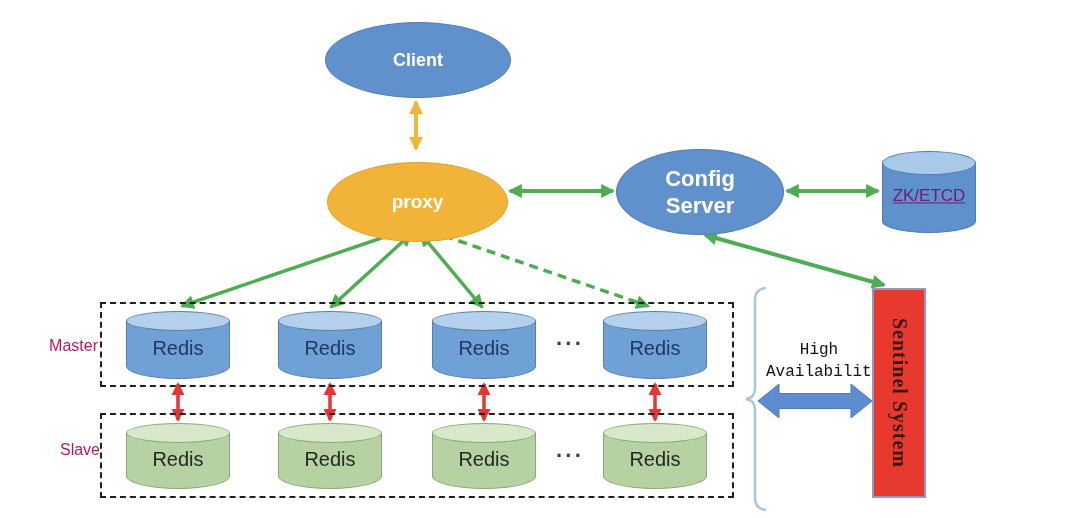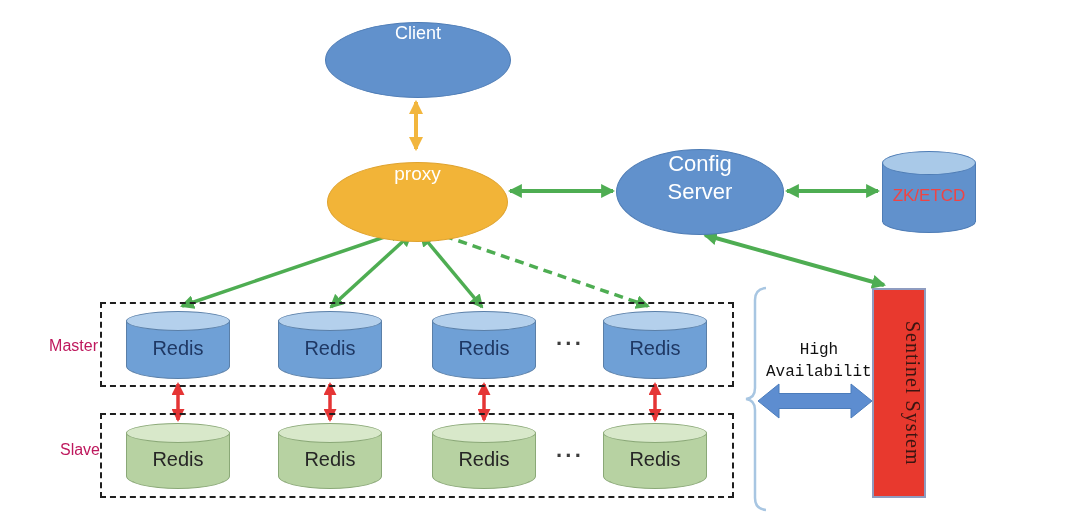--- a/index.html
+++ b/index.html
@@ -1,20 +1,20 @@
 <!DOCTYPE html>
 <html><head>
 <meta charset="utf-8">
 <style>
   html,body{margin:0;padding:0;background:#ffffff;}
   .canvas{position:relative;width:1080px;height:518px;background:#ffffff;overflow:hidden;
           font-family:"Liberation Sans", sans-serif;}
   svg.connectors{position:absolute;left:0;top:0;z-index:1;}
-  .node{position:absolute;z-index:2;display:flex;align-items:flex-start;justify-content:center;
-        text-align:center;box-sizing:border-box;}
+  .node{position:absolute;z-index:2;display:flex;align-items:center;justify-content:center;
+        text-align:center;box-sizing:border-box;font-weight:bold;}
   .ellipse{border-radius:50%;}
   .blue-node{background:#6191CC;border:1.5px solid #4E7CB5;color:#ffffff;}
   .client{left:325px;top:22px;width:186px;height:76px;font-size:18px;}
   .proxy{left:327px;top:162px;width:181px;height:80px;background:#F2B438;border:1.5px solid #DFA32F;
          color:#ffffff;font-size:19px;}
   .config{left:616px;top:149px;width:168px;height:86px;font-size:22px;line-height:1.25;white-space:pre-line;}
   .dash-box{position:absolute;border:2px dashed #1f1f1f;box-sizing:border-box;z-index:1;background:transparent;}
   .master-box{left:100px;top:302px;width:634px;height:85px;}
   .slave-box{left:100px;top:413px;width:634px;height:85px;}
   .group-label{position:absolute;z-index:2;font-size:16px;color:#be185d;text-align:right;}
@@ -31,21 +31,21 @@
   .cyl-blue .body{background:#6FA0D6;border-color:#5A7FA8;}
   .cyl-blue .lbl{color:#1F3864;}
   .cyl-green .top{background:#D8E8CA;border-color:#8AA877;}
   .cyl-green .body{background:#B7D2A2;border-color:#8AA877;}
   .cyl-green .lbl{color:#262626;}
   .cyl-master{top:311px;height:68px;}
   .cyl-slave{top:423px;height:66px;}
   .zk{left:882px;top:151px;width:94px;height:82px;}
   .zk .top{height:24px;background:#A9C9E8;border-color:#4E7CB5;}
   .zk .body{top:12px;background:#6191CC;border-color:#4E7CB5;}
-  .zk .lbl{color:#ef4444;font-size:17px;transform:translateY(-28%);}
+  .zk .lbl{color:#701a75;font-size:17px;transform:translateY(-28%);text-decoration:underline;}
   .ellipsis{position:absolute;z-index:3;width:40px;text-align:center;font-size:22px;
             font-weight:bold;color:#3c3c3c;letter-spacing:2px;}
   .ellipsis-master{left:550px;top:331px;}
   .ellipsis-slave{left:550px;top:443px;}
   .ha-label{position:absolute;left:766px;top:340px;width:106px;z-index:2;text-align:center;
             font-size:16px;color:#111;line-height:1.35;font-family:Liberation Mono, monospace;}
   .sentinel{left:872px;top:288px;width:54px;height:210px;background:#E8392E;border:2px solid #8F9CC0;
             color:#3A1511;font-family:"Liberation Serif", serif;font-size:20px;
             writing-mode:vertical-rl;letter-spacing:1px;z-index:2;}
 </style>

